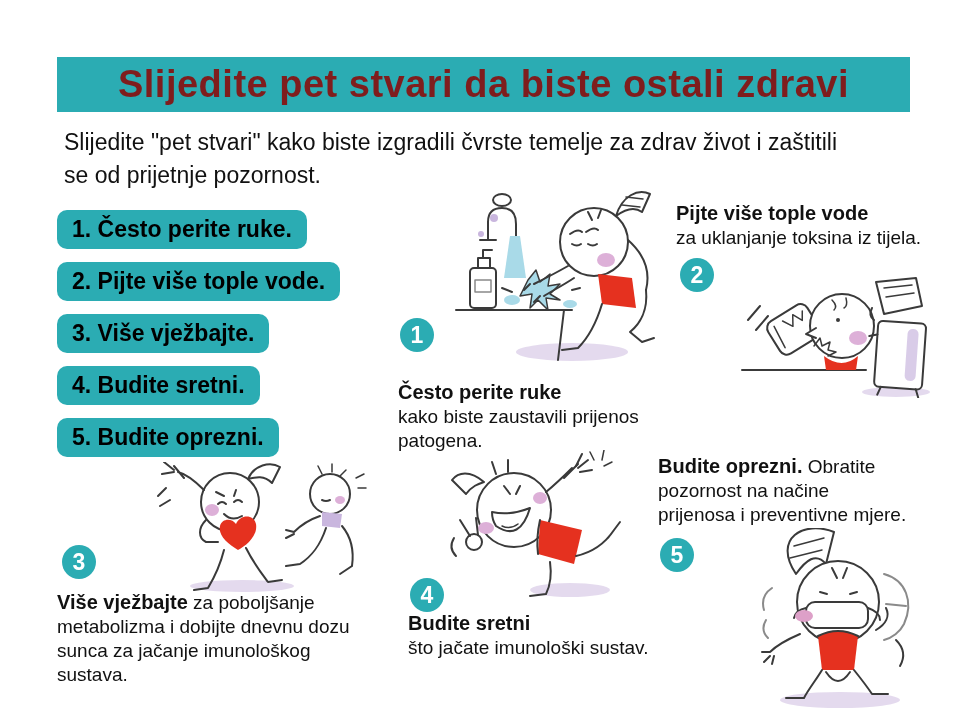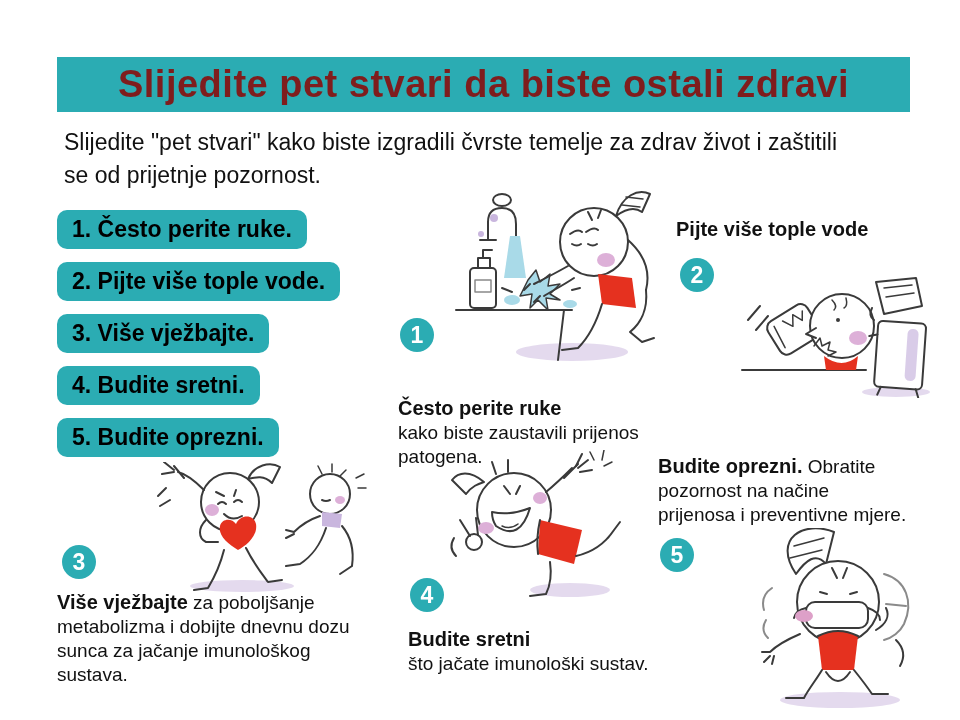--- a/index.html
+++ b/index.html
@@ -15,21 +15,21 @@
   .intro{position:absolute;left:64px;top:126px;width:860px;font-size:23px;line-height:33px;margin:0;}
   .pill{
     position:absolute;left:57px;background:#2BACB3;color:#000000;font-weight:bold;
     font-size:23px;padding:6px 15px;border-radius:10px;white-space:nowrap;
   }
   .num{
     position:absolute;width:34px;height:34px;border-radius:50%;background:#2BACB3;
     color:#fff;font-weight:bold;font-size:23px;display:flex;align-items:center;justify-content:center;
   }
   .caption{position:absolute;font-size:19px;line-height:24px;margin:0;}
-  .caption .head{font-size:20px;font-weight:bold;margin-top:16px;}
+  .caption .head{font-size:20px;font-weight:bold;}
   .caption .head.block{display:block;margin-bottom:1px;}
   .nowrap{white-space:nowrap;}
   .illu{position:absolute;}
 </style>
 </head>
 <body>
 
 <div class="slide">
 
   <header class="banner">
@@ -76,21 +76,21 @@
     </g>
   </svg>
   <div class="num" style="left:400px;top:318px">
     <span>1</span>
   </div>
   <p class="caption" style="left:398px;top:380px;width:258px">
     <span class="head block">Često perite ruke</span><span>kako biste zaustavili prijenos patogena.</span>
   </p>
 
   <p class="caption" style="left:676px;top:201px;width:280px">
-    <span class="head block nowrap">Pijte više tople vode</span>
+    <span class="head block nowrap">Pijte više tople vode</span><span class="nowrap">za uklanjanje toksina iz tijela.</span>
   </p>
   <div class="num" style="left:680px;top:258px">
     <span>2</span>
   </div>
   <svg class="illu" style="left:738px;top:276px" width="195" height="122" viewBox="0 0 195 122">
     <ellipse cx="158" cy="116" rx="34" ry="5" fill="#C9B6DE" opacity="0.5"></ellipse>
     <g stroke="#3A3A3A" stroke-width="2" fill="none" stroke-linecap="round" stroke-linejoin="round">
       <path d="M4,94 L128,94"></path>
       <path d="M10,44 L22,30 M18,54 L30,40"></path>
       <g transform="rotate(-32 56 52)">

